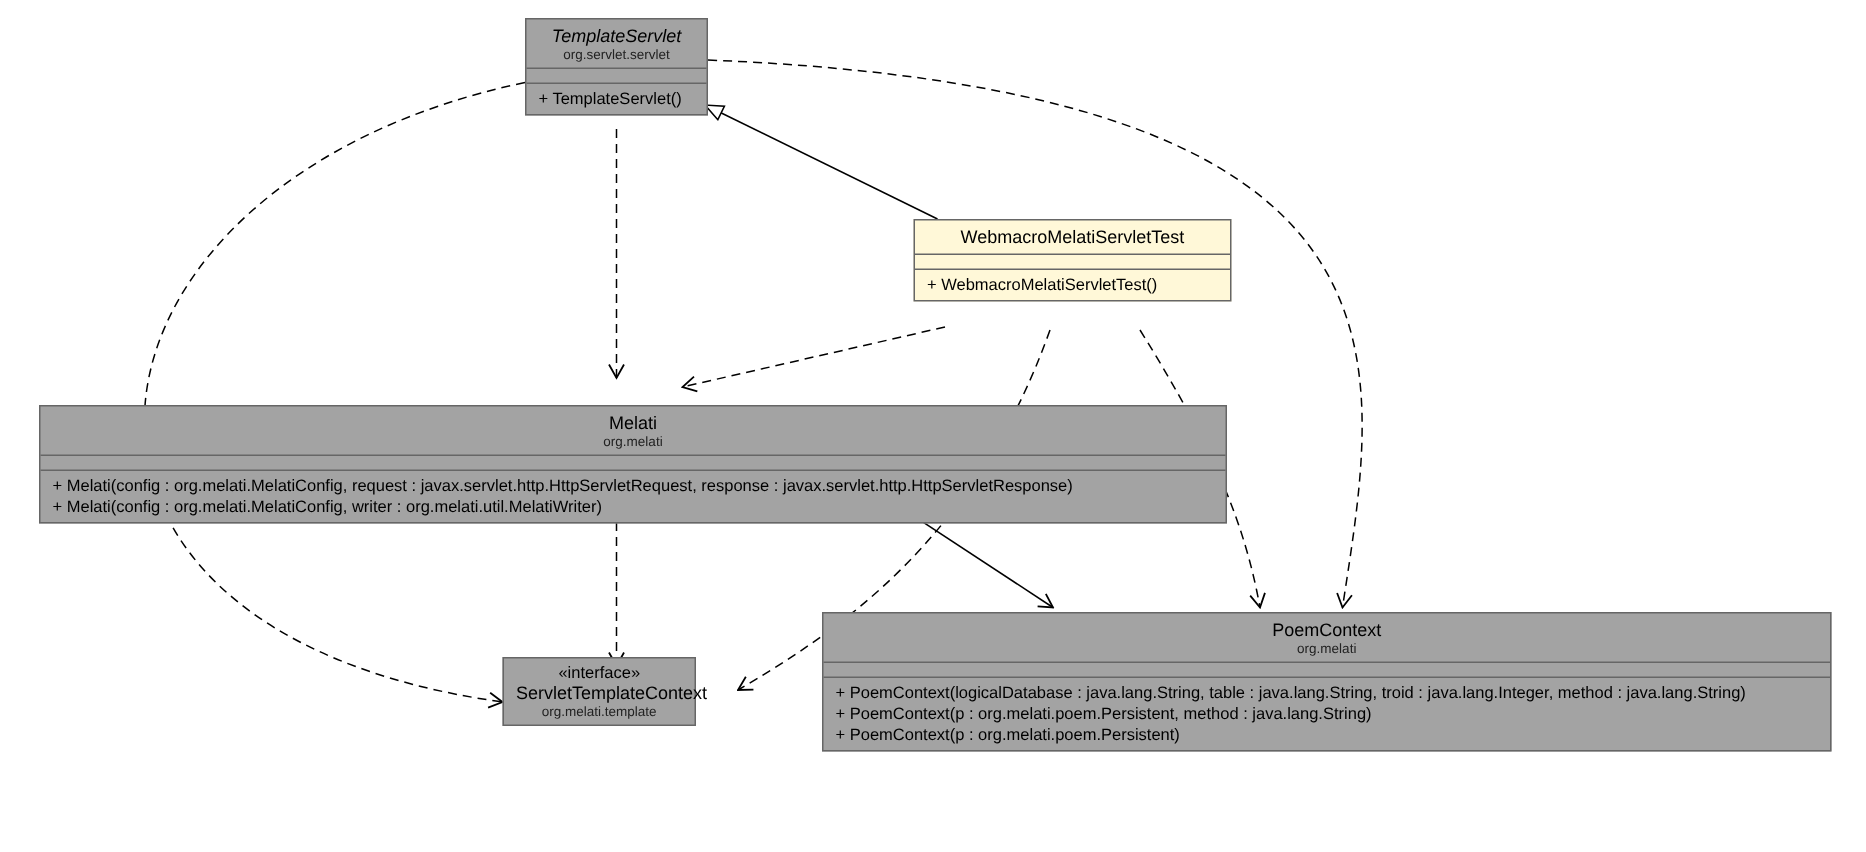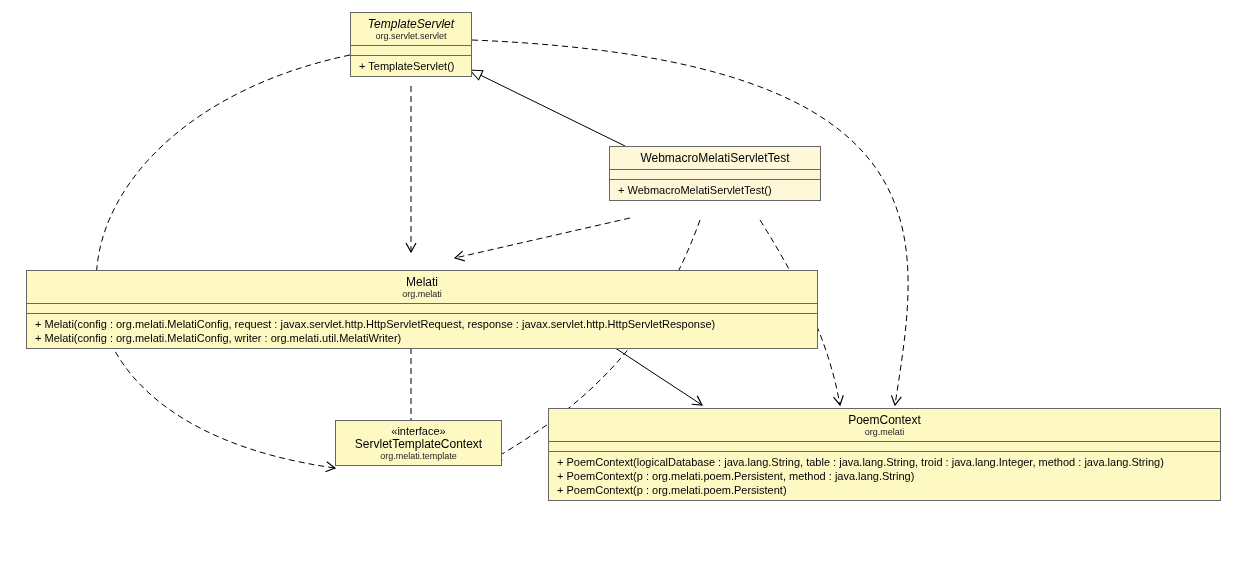--- a/index.html
+++ b/index.html
@@ -1,18 +1,18 @@
 <!DOCTYPE html>
 <html><head>
 <meta charset="utf-8">
 <style>
   * { box-sizing: border-box; }
   body { margin: 0; font-family: Arial, sans-serif; font-size: 11px; background: #fff; width: 1244px; height: 568px; position: relative; overflow: hidden; }
   .diagram { position: relative; width: 1244px; height: 568px; }
-  .class-box { position: absolute; border: 1px solid #666; background: #fef9c3; }
+  .class-box { position: absolute; border: 1px solid #666; background: #a3a3a3; }
   .class-box.highlighted { background: #fff8d8; }
   .header-compartment { border-bottom: 1px solid #666; text-align: center; padding: 4px 8px; }
   .name-compartment { border-bottom: 1px solid #666; height: 10px; }
   .op-compartment { padding: 3px 8px; min-height: 12px; }
   .class-name { font-weight: normal; font-size: 12px; }
   .class-name.italic { font-style: italic; }
   .stereotype { font-size: 11px; }
   .package { font-size: 9px; color: #222; }
   .op-row, .attr-row { padding: 1px 0; white-space: nowrap; font-size: 11px; }
   svg { position: absolute; top:0; left:0; width: 1244px; height: 568px; pointer-events:none; }
@@ -77,21 +77,21 @@
       <div class="class-name">Melati</div>
       <div class="package">org.melati</div>
     </div>
     <div class="name-compartment"></div>
     <div class="op-compartment">
       <div class="op-row">+ Melati(config : org.melati.MelatiConfig, request : javax.servlet.http.HttpServletRequest, response : javax.servlet.http.HttpServletResponse)</div>
       <div class="op-row">+ Melati(config : org.melati.MelatiConfig, writer : org.melati.util.MelatiWriter)</div>
     </div>
   </div>
 
-  <div class="class-box" style="left:335px; top:420px; width:167px;">
+  <div class="class-box" style="left:335px; top:438px; width:129px;">
     <div class="header-compartment" style="border-bottom:none;">
       <div class="stereotype">«interface»</div>
       <div class="class-name">ServletTemplateContext</div>
       <div class="package">org.melati.template</div>
     </div>
   </div>
 
   <div class="class-box" style="left:548px; top:408px; width:673px;">
     <div class="header-compartment">
       <div class="class-name">PoemContext</div>

